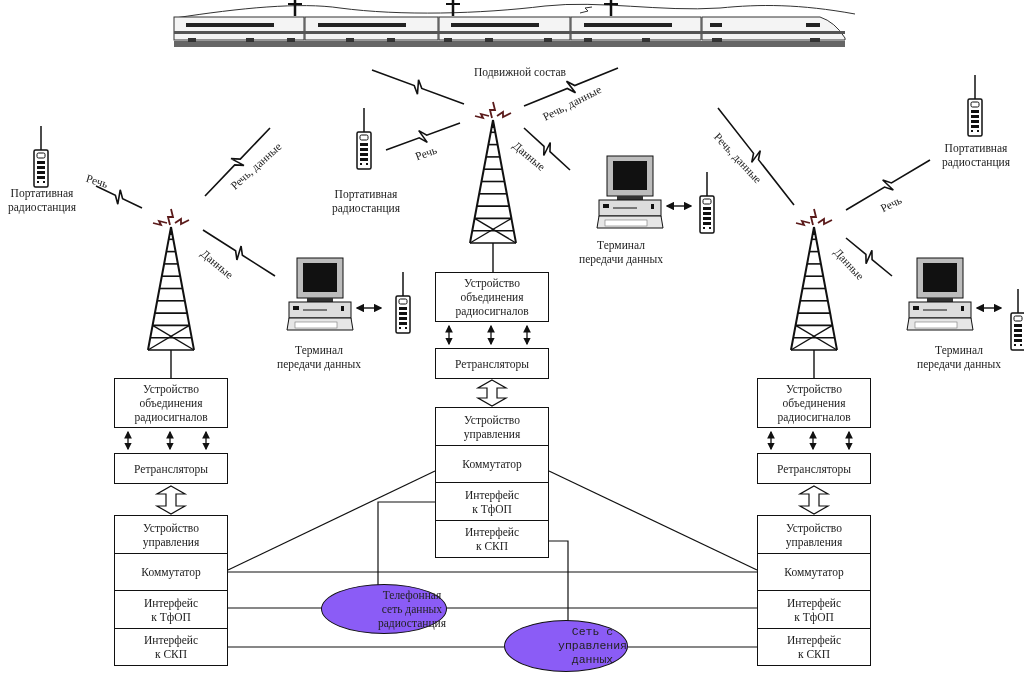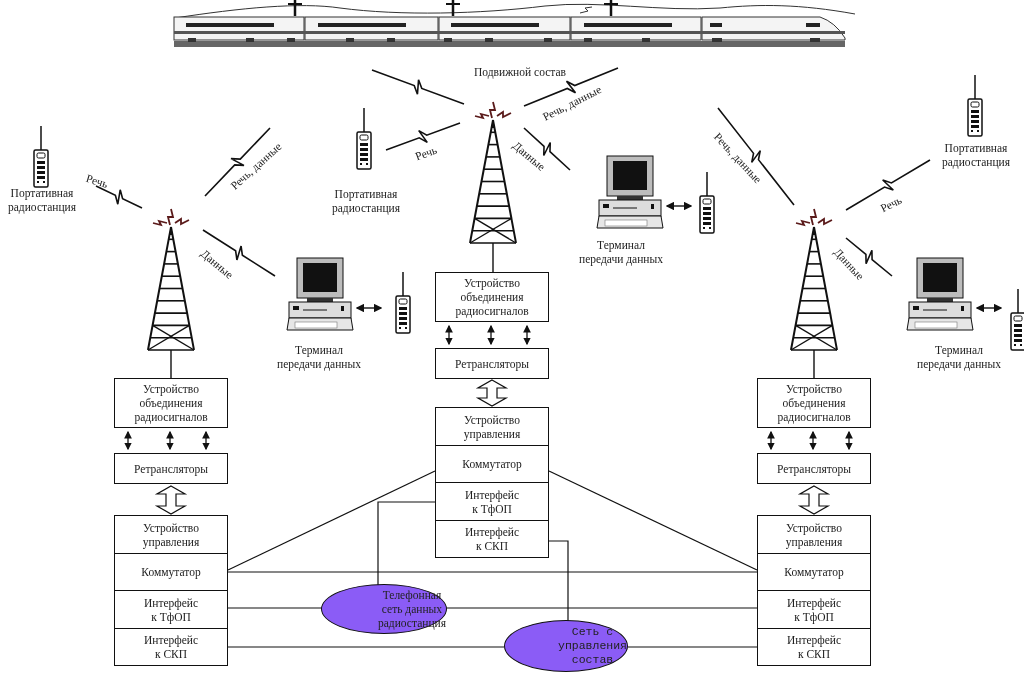--- a/index.html
+++ b/index.html
@@ -424,15 +424,15 @@
   <div>
       <div>Телефонная</div>
       <div>сеть данных</div>
       <div>радиостанция</div>
     </div>
 </div>
 <div class="ell" style="left:504px;top:620px;width:124px;height:52px;font-family:Liberation Mono, monospace;">
   <div>
       <div>Сеть с</div>
       <div>управления</div>
-      <div>состав</div>
+      <div>данных</div>
     </div>
 </div>
 
 </body></html>

